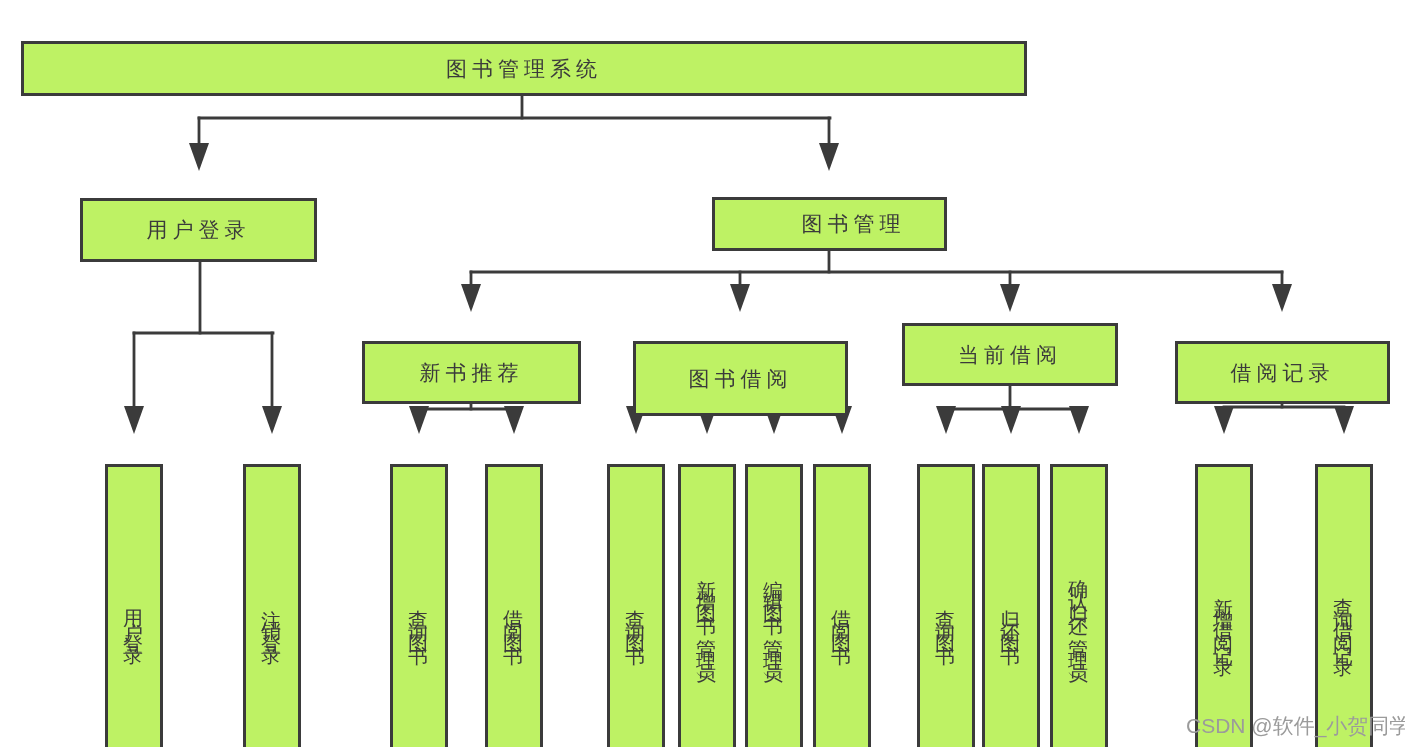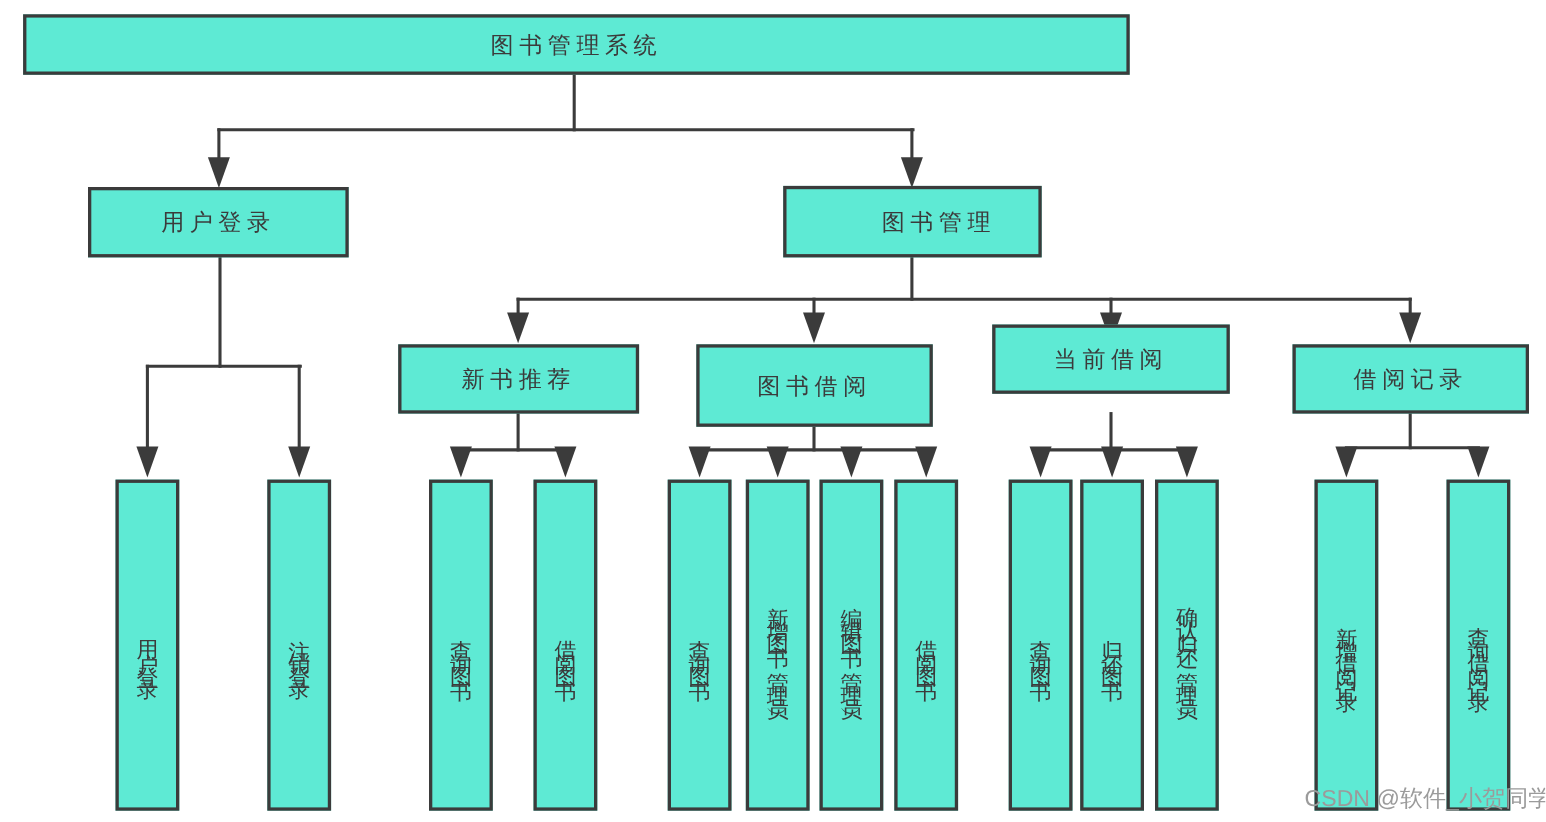--- a/index.html
+++ b/index.html
@@ -16,23 +16,24 @@
     overflow:hidden;
     font-family:"Liberation Sans","DejaVu Sans",sans-serif;
   }
   #connectors{position:absolute;left:0;top:0;width:1405px;height:747px;z-index:1;}
   #connectors line{stroke:var(--line);stroke-width:2.8;stroke-linecap:square;}
   #connectors polygon{fill:var(--line);stroke:none;}
   .box{
     position:absolute;
     box-sizing:border-box;
     border:3px solid var(--line);
-    background:#5eead4;
+    background:#bef264;
     display:flex;align-items:center;justify-content:center;
     z-index:2;
+    margin-top:28px;
   }
   .h-label{
     font-size:21px;
     letter-spacing:5px;
     color:var(--text);
     white-space:nowrap;
   }
   .v-box span{
     writing-mode:vertical-rl;
     font-size:20px;
@@ -120,21 +121,21 @@
     </g>
   </svg>
 
   <div class="box" style="left:21px;top:13px;width:1006px;height:55px;">
     <span class="h-label">图书管理系统</span>
   </div>
 
   <div class="box" style="left:80px;top:170px;width:237px;height:64px;">
     <span class="h-label">用户登录</span>
   </div>
-  <div class="box" style="left:712px;top:169px;width:235px;height:65px;padding-left:48px;">
+  <div class="box" style="left:712px;top:169px;width:235px;height:54px;padding-left:48px;">
     <span class="h-label">图书管理</span>
   </div>
 
   <div class="box" style="left:362px;top:313px;width:219px;height:63px;align-items:center;">
     <span class="h-label">新书推荐</span>
   </div>
   <div class="box" style="left:633px;top:313px;width:215px;height:75px;">
     <span class="h-label">图书借阅</span>
   </div>
   <div class="box" style="left:902px;top:295px;width:216px;height:63px;">

